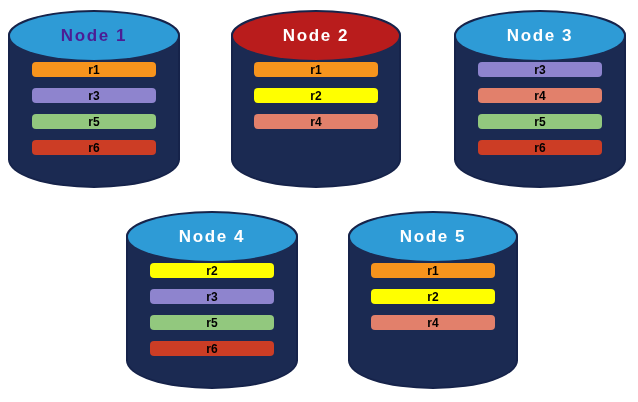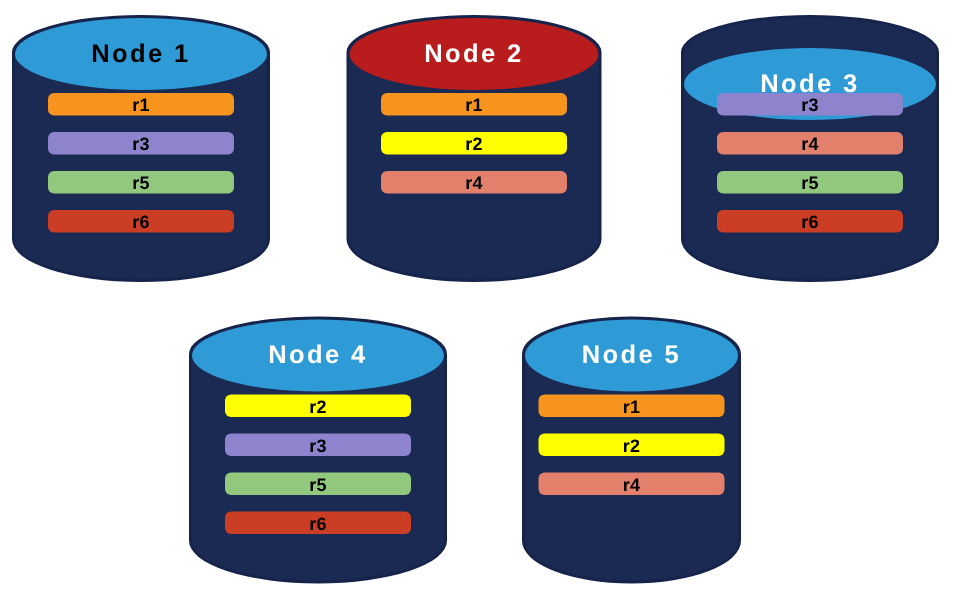--- a/index.html
+++ b/index.html
@@ -93,21 +93,21 @@
     text-align: center;
   }
 </style>
 </head>
 <body>
 
 <div id="canvas" style="background: rgb(255, 255, 255);">
     <div class="node" style="left: 8px; top: 10px; width: 172px; height: 178px;">
       <div class="cyl-body" style="background: rgb(27, 42, 82); border-color: rgb(22, 35, 74);"></div>
       <div class="cyl-top" style="background: rgb(46, 155, 214);">
-        <div class="node-label" style="color: #000000;">Node 1</div>
+        <div class="node-label" style="color: #4c1d95;">Node 1</div>
       </div>
       <div class="records" style="top: 52px; gap: 11px;">
         <div class="record-bar" style="background: rgb(247, 148, 29); width: 124px;">
           <span class="record-label" style="color: rgb(0, 0, 0);">r1</span>
         </div>
         <div class="record-bar" style="background: rgb(142, 132, 206); width: 124px;">
           <span class="record-label" style="color: rgb(0, 0, 0);">r3</span>
         </div>
         <div class="record-bar" style="background: rgb(146, 200, 126); width: 124px;">
           <span class="record-label" style="color: rgb(0, 0, 0);">r5</span>
@@ -129,21 +129,21 @@
         <div class="record-bar" style="background: rgb(255, 255, 0); width: 124px;">
           <span class="record-label" style="color: rgb(0, 0, 0);">r2</span>
         </div>
         <div class="record-bar" style="background: rgb(226, 128, 107); width: 124px;">
           <span class="record-label" style="color: rgb(0, 0, 0);">r4</span>
         </div>
       </div>
     </div>
     <div class="node" style="left: 454px; top: 10px; width: 172px; height: 178px;">
       <div class="cyl-body" style="background: rgb(27, 42, 82); border-color: rgb(22, 35, 74);"></div>
-      <div class="cyl-top" style="background: rgb(46, 155, 214); margin-top: 20px;">
+      <div class="cyl-top" style="background: rgb(46, 155, 214);">
         <div class="node-label" style="color: rgb(255, 255, 255);">Node 3</div>
       </div>
       <div class="records" style="top: 52px; gap: 11px;">
         <div class="record-bar" style="background: rgb(142, 132, 206); width: 124px;">
           <span class="record-label" style="color: rgb(0, 0, 0);">r3</span>
         </div>
         <div class="record-bar" style="background: rgb(226, 128, 107); width: 124px;">
           <span class="record-label" style="color: rgb(0, 0, 0);">r4</span>
         </div>
         <div class="record-bar" style="background: rgb(146, 200, 126); width: 124px;">
@@ -167,21 +167,21 @@
           <span class="record-label" style="color: rgb(0, 0, 0);">r3</span>
         </div>
         <div class="record-bar" style="background: rgb(146, 200, 126); width: 124px;">
           <span class="record-label" style="color: rgb(0, 0, 0);">r5</span>
         </div>
         <div class="record-bar" style="background: rgb(204, 61, 37); width: 124px;">
           <span class="record-label" style="color: rgb(0, 0, 0);">r6</span>
         </div>
       </div>
     </div>
-    <div class="node" style="left: 348px; top: 211px; width: 146px; height: 178px;">
+    <div class="node" style="left: 348px; top: 211px; width: 170px; height: 178px;">
       <div class="cyl-body" style="background: rgb(27, 42, 82); border-color: rgb(22, 35, 74);"></div>
       <div class="cyl-top" style="background: rgb(46, 155, 214);">
         <div class="node-label" style="color: rgb(255, 255, 255);">Node 5</div>
       </div>
       <div class="records" style="top: 52px; gap: 11px;">
         <div class="record-bar" style="background: rgb(247, 148, 29); width: 124px;">
           <span class="record-label" style="color: rgb(0, 0, 0);">r1</span>
         </div>
         <div class="record-bar" style="background: rgb(255, 255, 0); width: 124px;">
           <span class="record-label" style="color: rgb(0, 0, 0);">r2</span>

